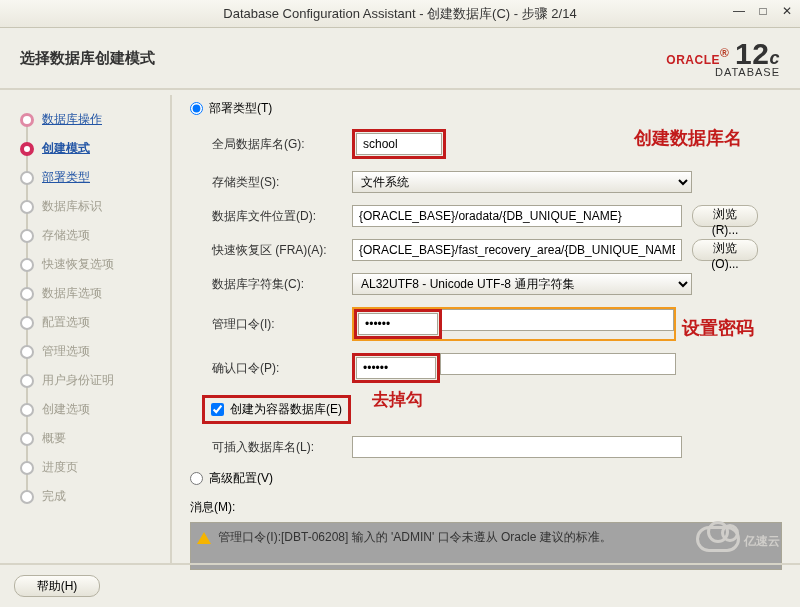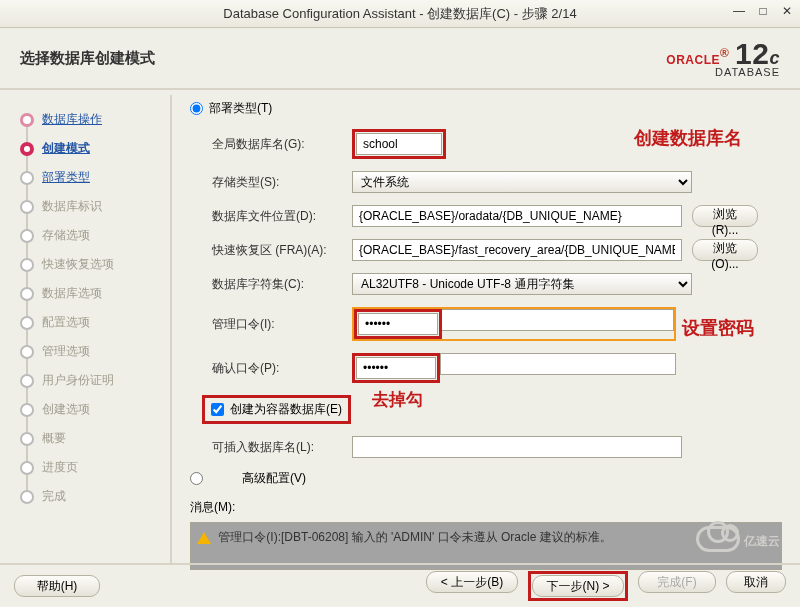--- a/index.html
+++ b/index.html
@@ -208,38 +208,32 @@
       <span class="anno" style="left:200px;top:298px;font-size:17px;">去掉勾</span>
     </div>
 
     <div class="formrow">
       <div class="lbl dim">可插入数据库名(L):</div>
       <div class="ctl">
           <input type="text" style="width: 330px;">
         </div>
     </div>
 
-    <div class="radiorow" style="margin-top:0;gap:33px;">
+    <div class="radiorow" style="margin-top:0;">
       <input type="radio" style="">
       <label>高级配置(V)</label>
     </div>
 
     <div style="margin-top:8px;">
       <div>消息(M):</div>
       <div class="msgarea">
         <span class="warnicon"></span>
         <span class="warn">管理口令(I):[DBT-06208] 输入的 'ADMIN' 口令未遵从 Oracle 建议的标准。</span>
       </div>
     </div>
   </div>
 </div>
 
 <div class="buttons">
   <button class="btn" style="width:86px">帮助(H)</button>
-  <div class="rightbtns">
-    <button class="btn" style="width:92px">&lt; 上一步(B)</button>
-    <span class="red-box"><button class="btn" style="width:92px">下一步(N) &gt;</button></span>
-    <button class="btn dis" style="width:78px">完成(F)</button>
-    <button class="btn" style="width:60px">取消</button>
-  </div>
 </div>
 
 <div class="watermark"><span class="cloud"></span><span>亿速云</span></div>
 
 </body></html>

